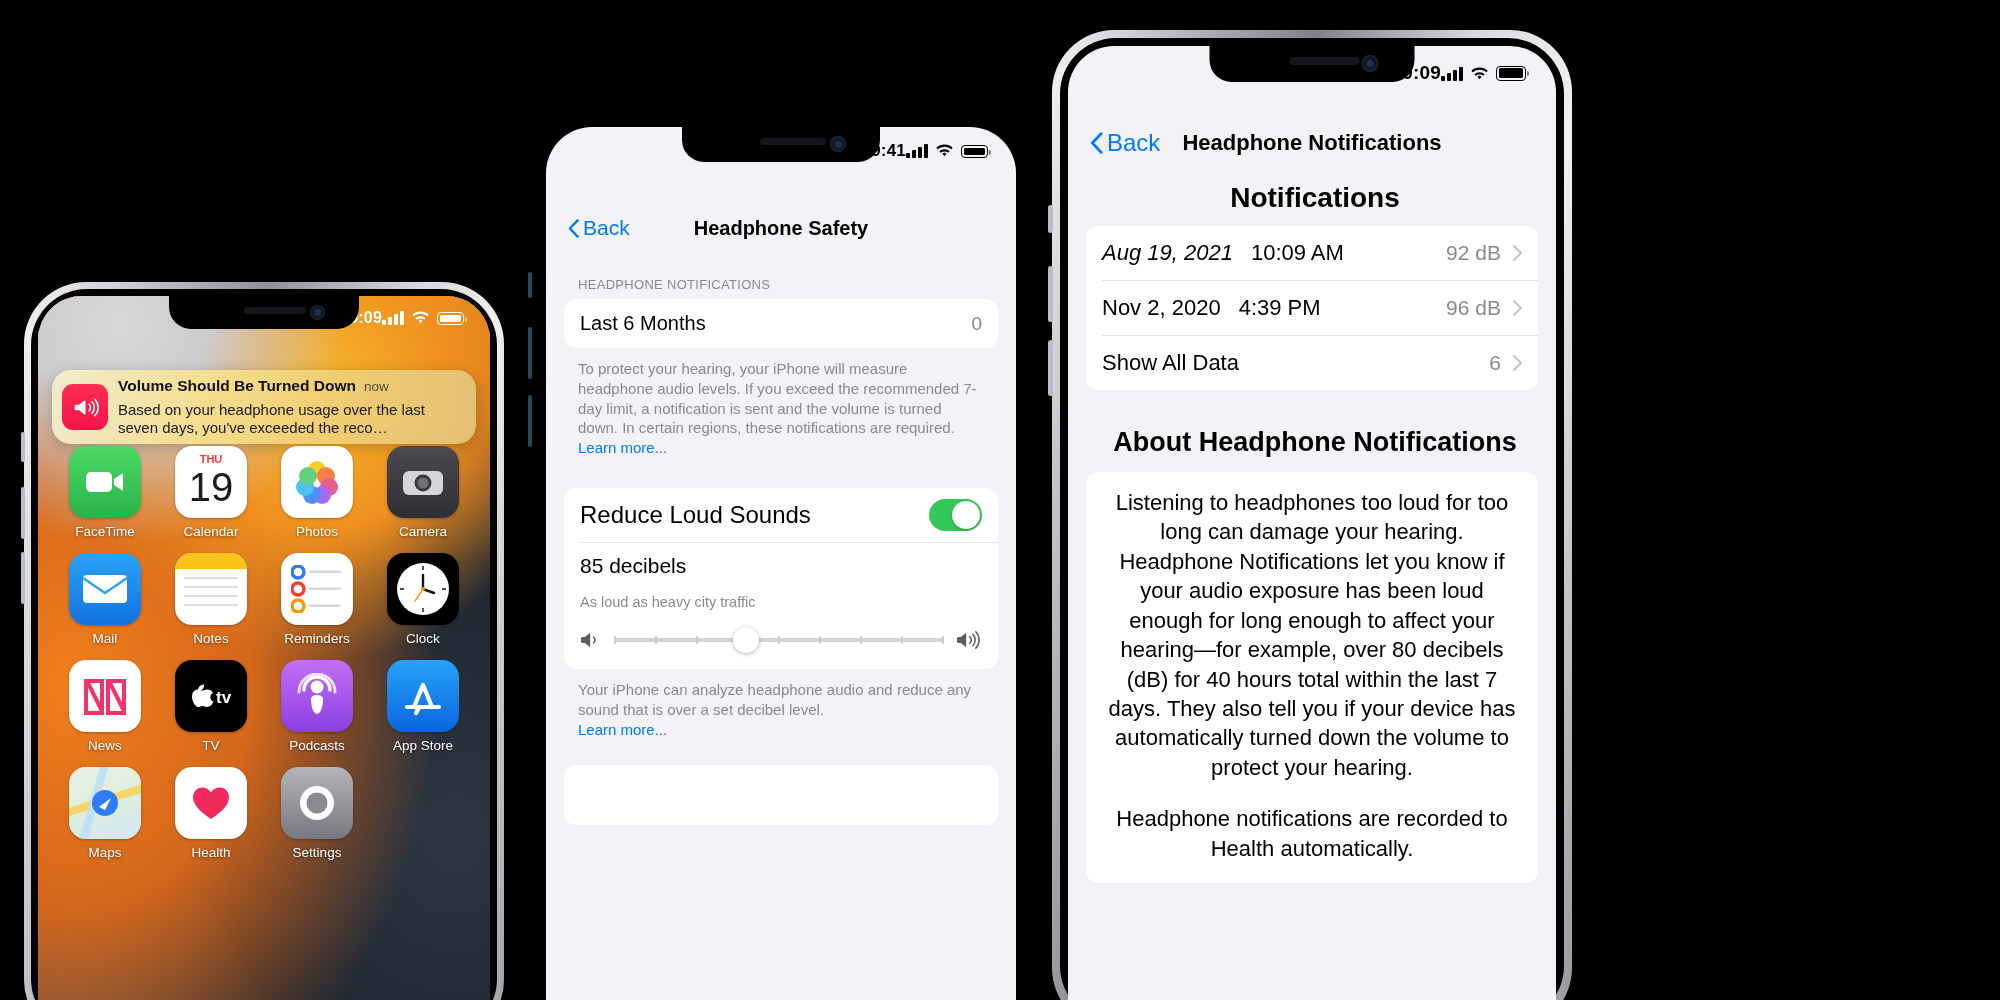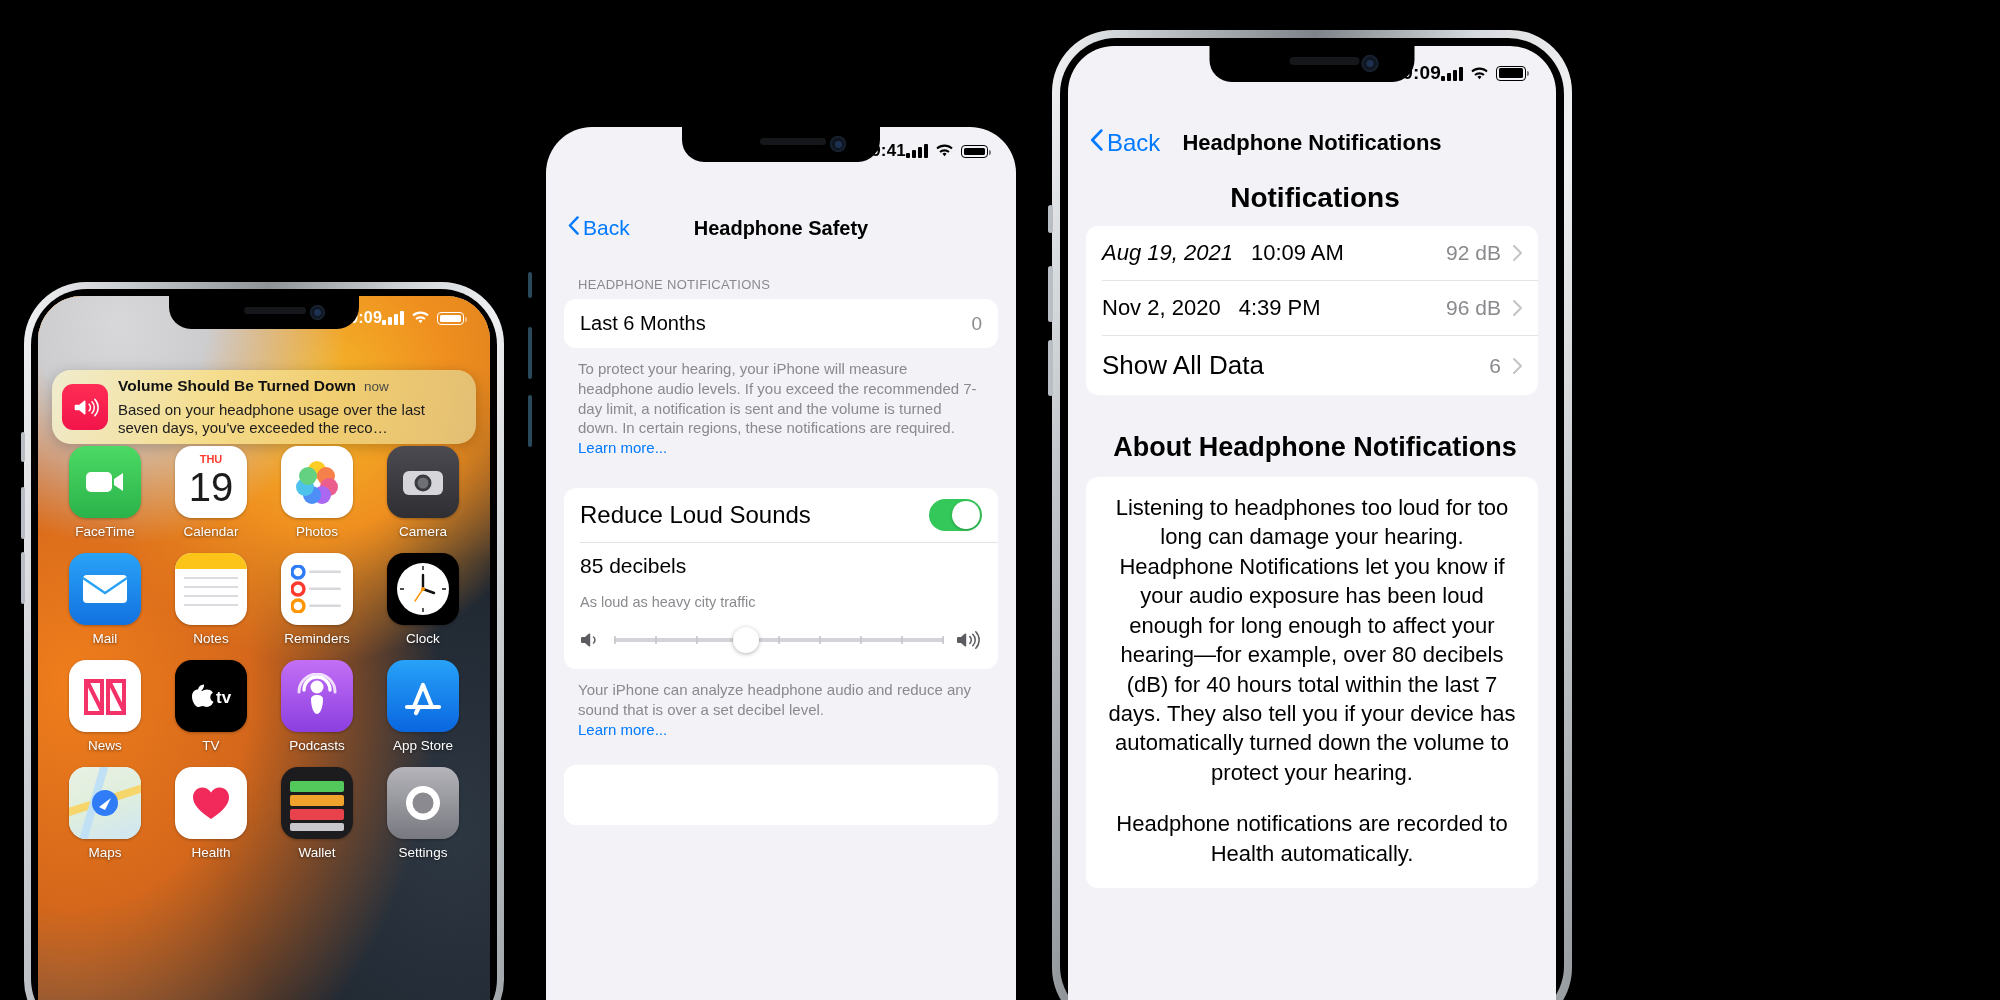--- a/index.html
+++ b/index.html
@@ -32,21 +32,21 @@
   .wifi { position:relative; width:19px; height:14px; }
   .wifi svg { width:19px; height:14px; display:block; }
   .batt { width:27px; height:13px; border:1.6px solid currentColor; border-radius:4px;
           position:relative; padding:1.6px; }
   .batt i { display:block; height:100%; background:currentColor; border-radius:1.6px; }
   .batt:after { content:""; position:absolute; right:-4px; top:4px; width:2px; height:5px;
                 background:currentColor; border-radius:0 2px 2px 0; opacity:.5; }
 
   
   .navbar { display:flex; align-items:center; position:relative; }
-  .backbtn { display:flex; align-items:flex-start; color:#007aff; cursor:pointer; }
+  .backbtn { display:flex; align-items:center; color:#007aff; cursor:pointer; }
   .chev-l { width:11px; height:19px; margin-right:4px; }
   .navtitle { position:absolute; left:0; right:0; text-align:center; font-weight:bold;
               color:#000; pointer-events:none; }
 
   .grouphdr { color:#8a8a8e; text-transform:uppercase; letter-spacing:.3px; }
   .card { background:#fff; border-radius:12px; }
   .row { display:flex; align-items:center; justify-content:space-between; }
   .sep { height:1px; background:#e3e3e6; }
   .footnote { color:#8a8a8e; }
   .link { color:#007aff; }
@@ -353,29 +353,20 @@
 
         <div class="app">
           <div class="appicon" style="background:#fff;display:flex;align-items:center;justify-content:center;">
             <svg width="40" height="36" viewBox="0 0 40 36">
                 <path d="M20 34C8 26 2 19 2 12.2 2 6.6 6.2 2.5 11.4 2.5c3.4 0 6.3 1.8 8.6 5 2.3-3.2 5.2-5 8.6-5C33.8 2.5 38 6.6 38 12.2 38 19 32 26 20 34z" fill="#f2295b"></path>
               </svg>
           </div>
           <div class="applabel">Health</div>
         </div>
 
-        <div class="app">
-          <div class="appicon" style="background:#1c1c1e;padding:14px 9px;">
-            <div style="height:11px;background:#53c95c;border-radius:2px;margin-bottom:3px;"></div>
-            <div style="height:11px;background:#f0a32c;border-radius:2px;margin-bottom:3px;"></div>
-            <div style="height:11px;background:#e8434d;border-radius:2px;margin-bottom:3px;"></div>
-            <div style="height:8px;background:#c8c8cc;border-radius:2px;"></div>
-          </div>
-          <div class="applabel">Wallet</div>
-        </div>
 
         <div class="app">
           <div class="appicon" style="background:linear-gradient(180deg,#b4b4ba,#787880);display:flex;align-items:center;justify-content:center;">
             <svg width="48" height="48" viewBox="0 0 48 48">
               <g fill="#fff">
                   <circle cx="24" cy="24" r="17"></circle>
                 </g>
               <g fill="#8a8a90">
                   <circle cx="24" cy="24" r="10.5"></circle>
                 </g>
@@ -570,21 +561,21 @@
             <span style="display:flex;gap:12px;align-items:center;">
               <span style="font-size:21px;color:#8a8a8e;">96 dB</span>
               <svg class="chev-r" viewBox="0 0 9 16">
                   <path d="M1 1l7 7-7 7" stroke="currentColor" stroke-width="2" fill="none" stroke-linecap="round" stroke-linejoin="round"></path>
                 </svg>
             </span>
           </div>
           <div class="sep" style="margin-left:16px;"></div>
 
           <div class="row" style="padding:14px 16px;">
-            <span style="font-size:26px;color:#000;">Show All Data</span>
+            <span style="font-size:22px;color:#000;">Show All Data</span>
             <span style="display:flex;gap:12px;align-items:center;">
               <span style="font-size:21px;color:#8a8a8e;">6</span>
               <svg class="chev-r" viewBox="0 0 9 16">
                   <path d="M1 1l7 7-7 7" stroke="currentColor" stroke-width="2" fill="none" stroke-linecap="round" stroke-linejoin="round"></path>
                 </svg>
             </span>
           </div>
         </div>
 
         <div style="font-size:27px;font-weight:bold;color:#000;margin:38px 0 14px 6px;line-height:1.1;">About Headphone Notifications</div>

